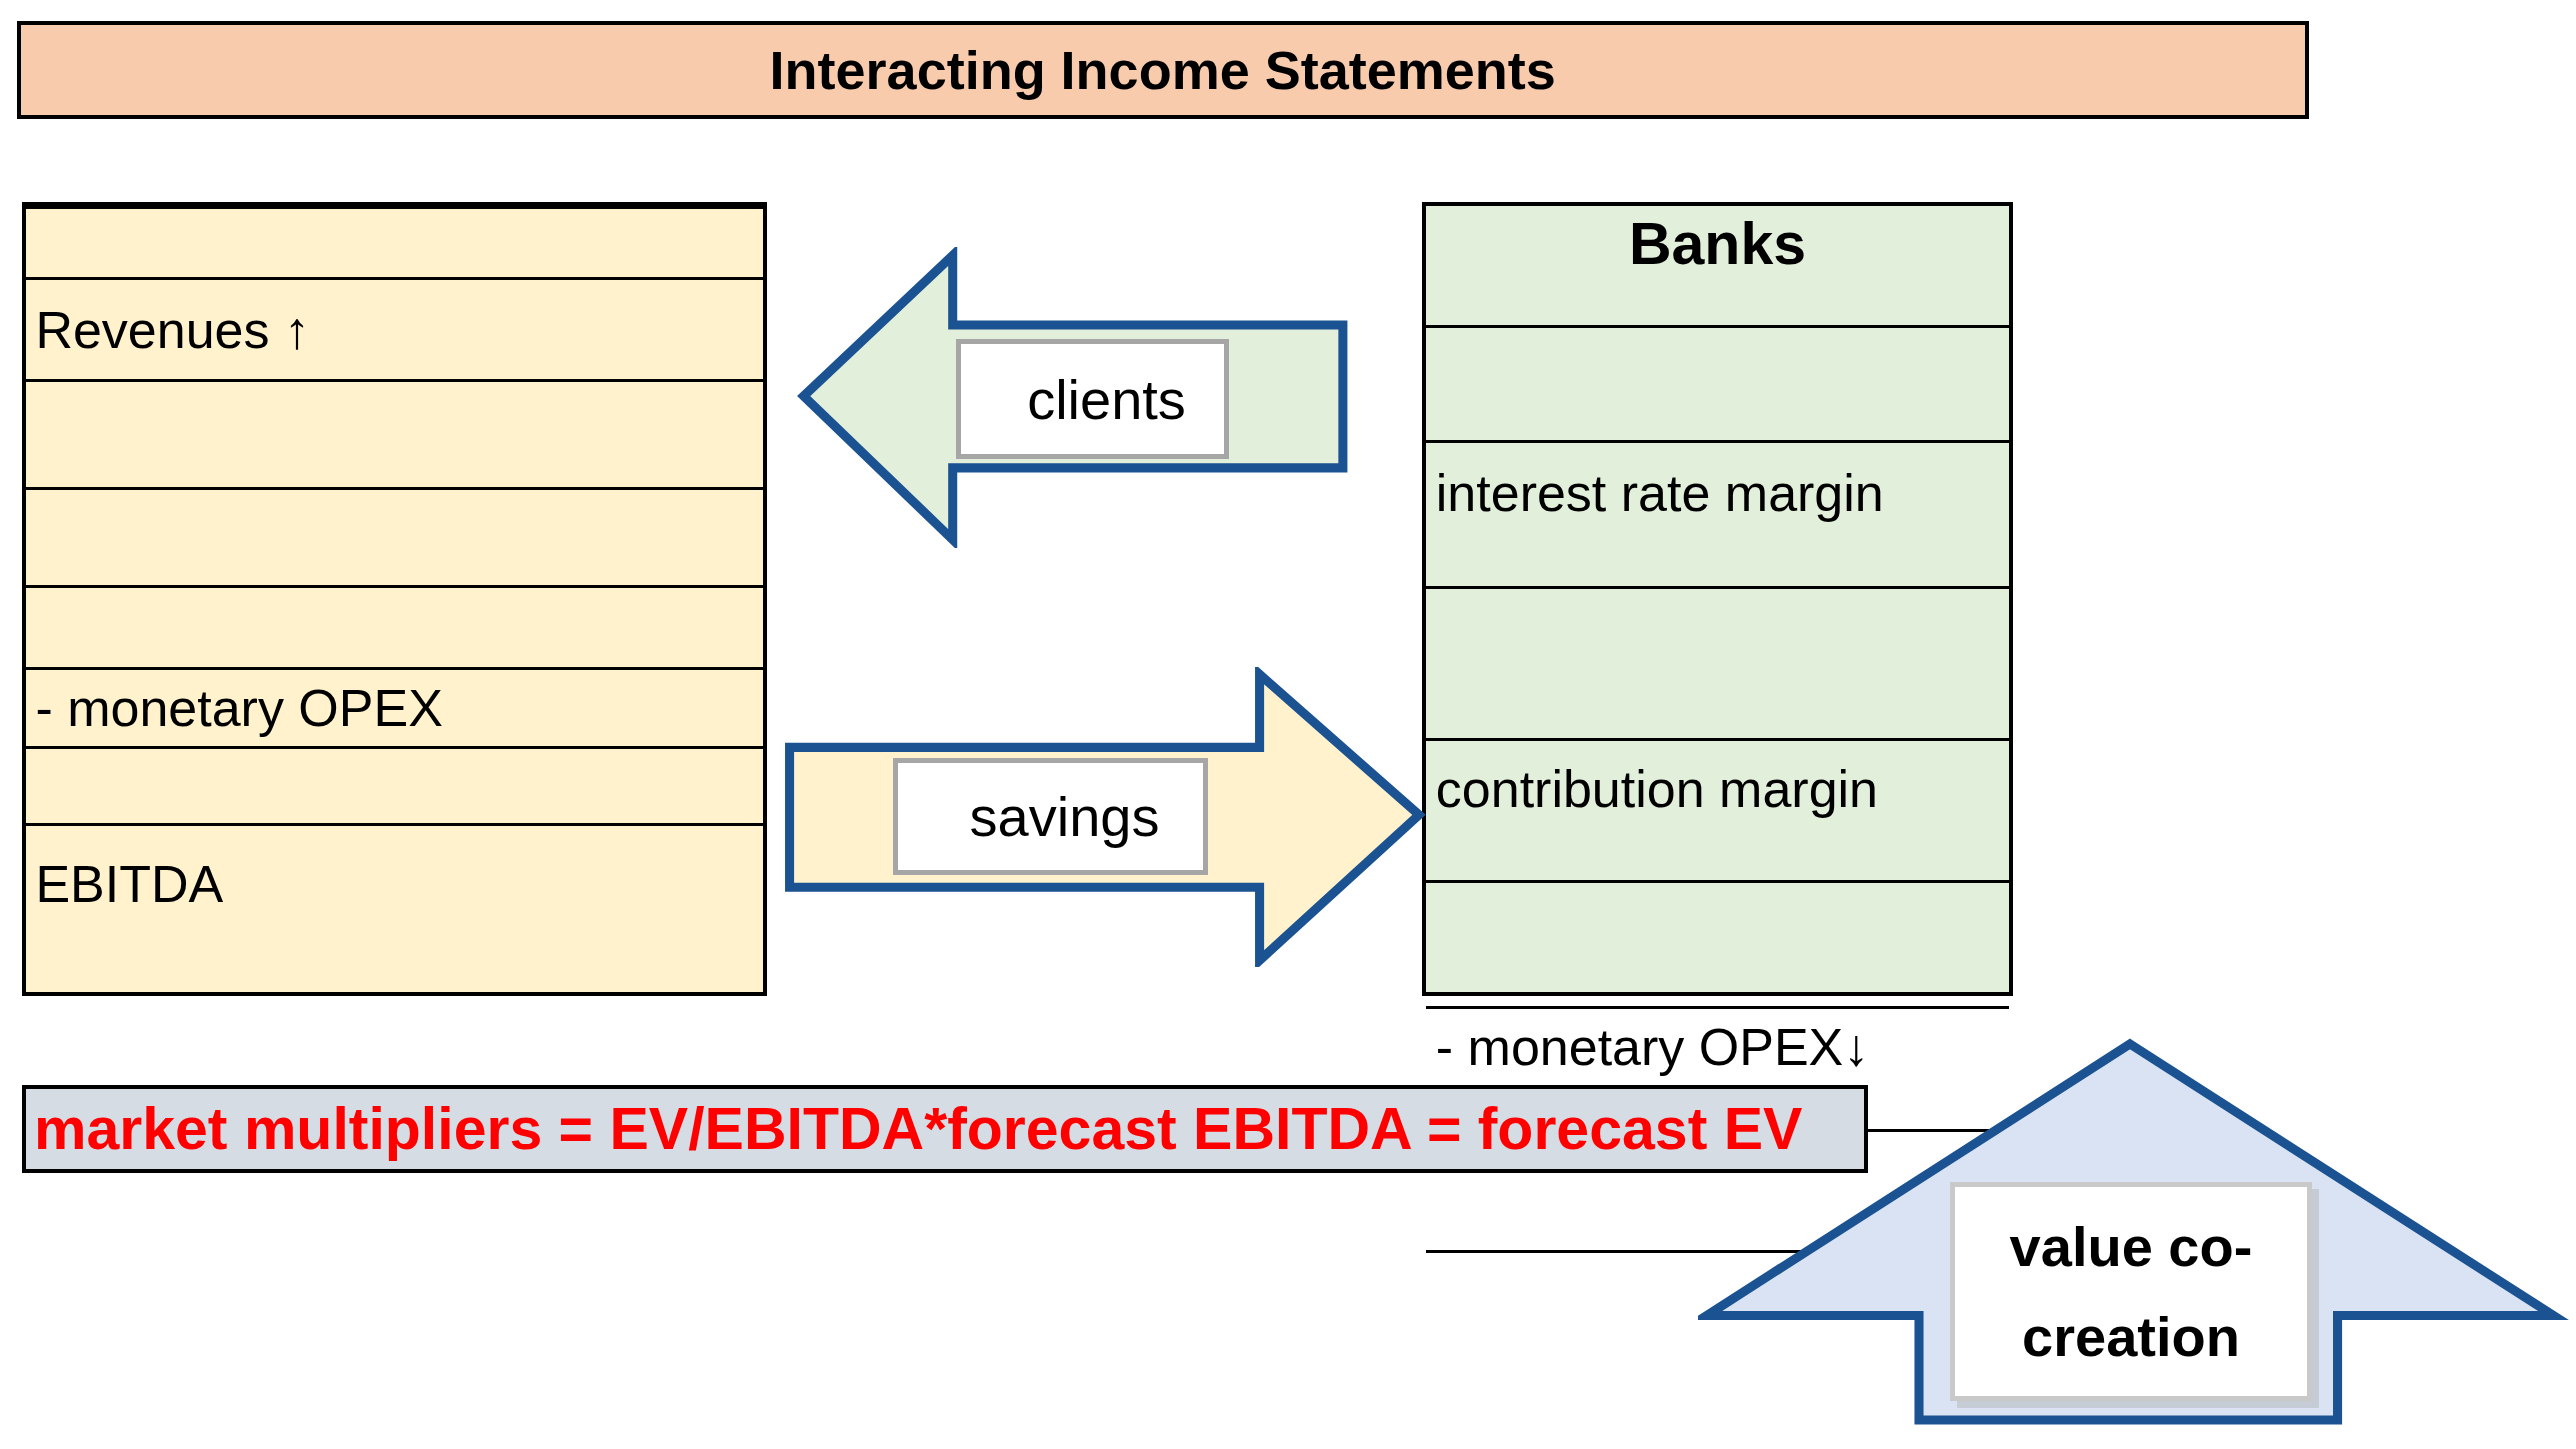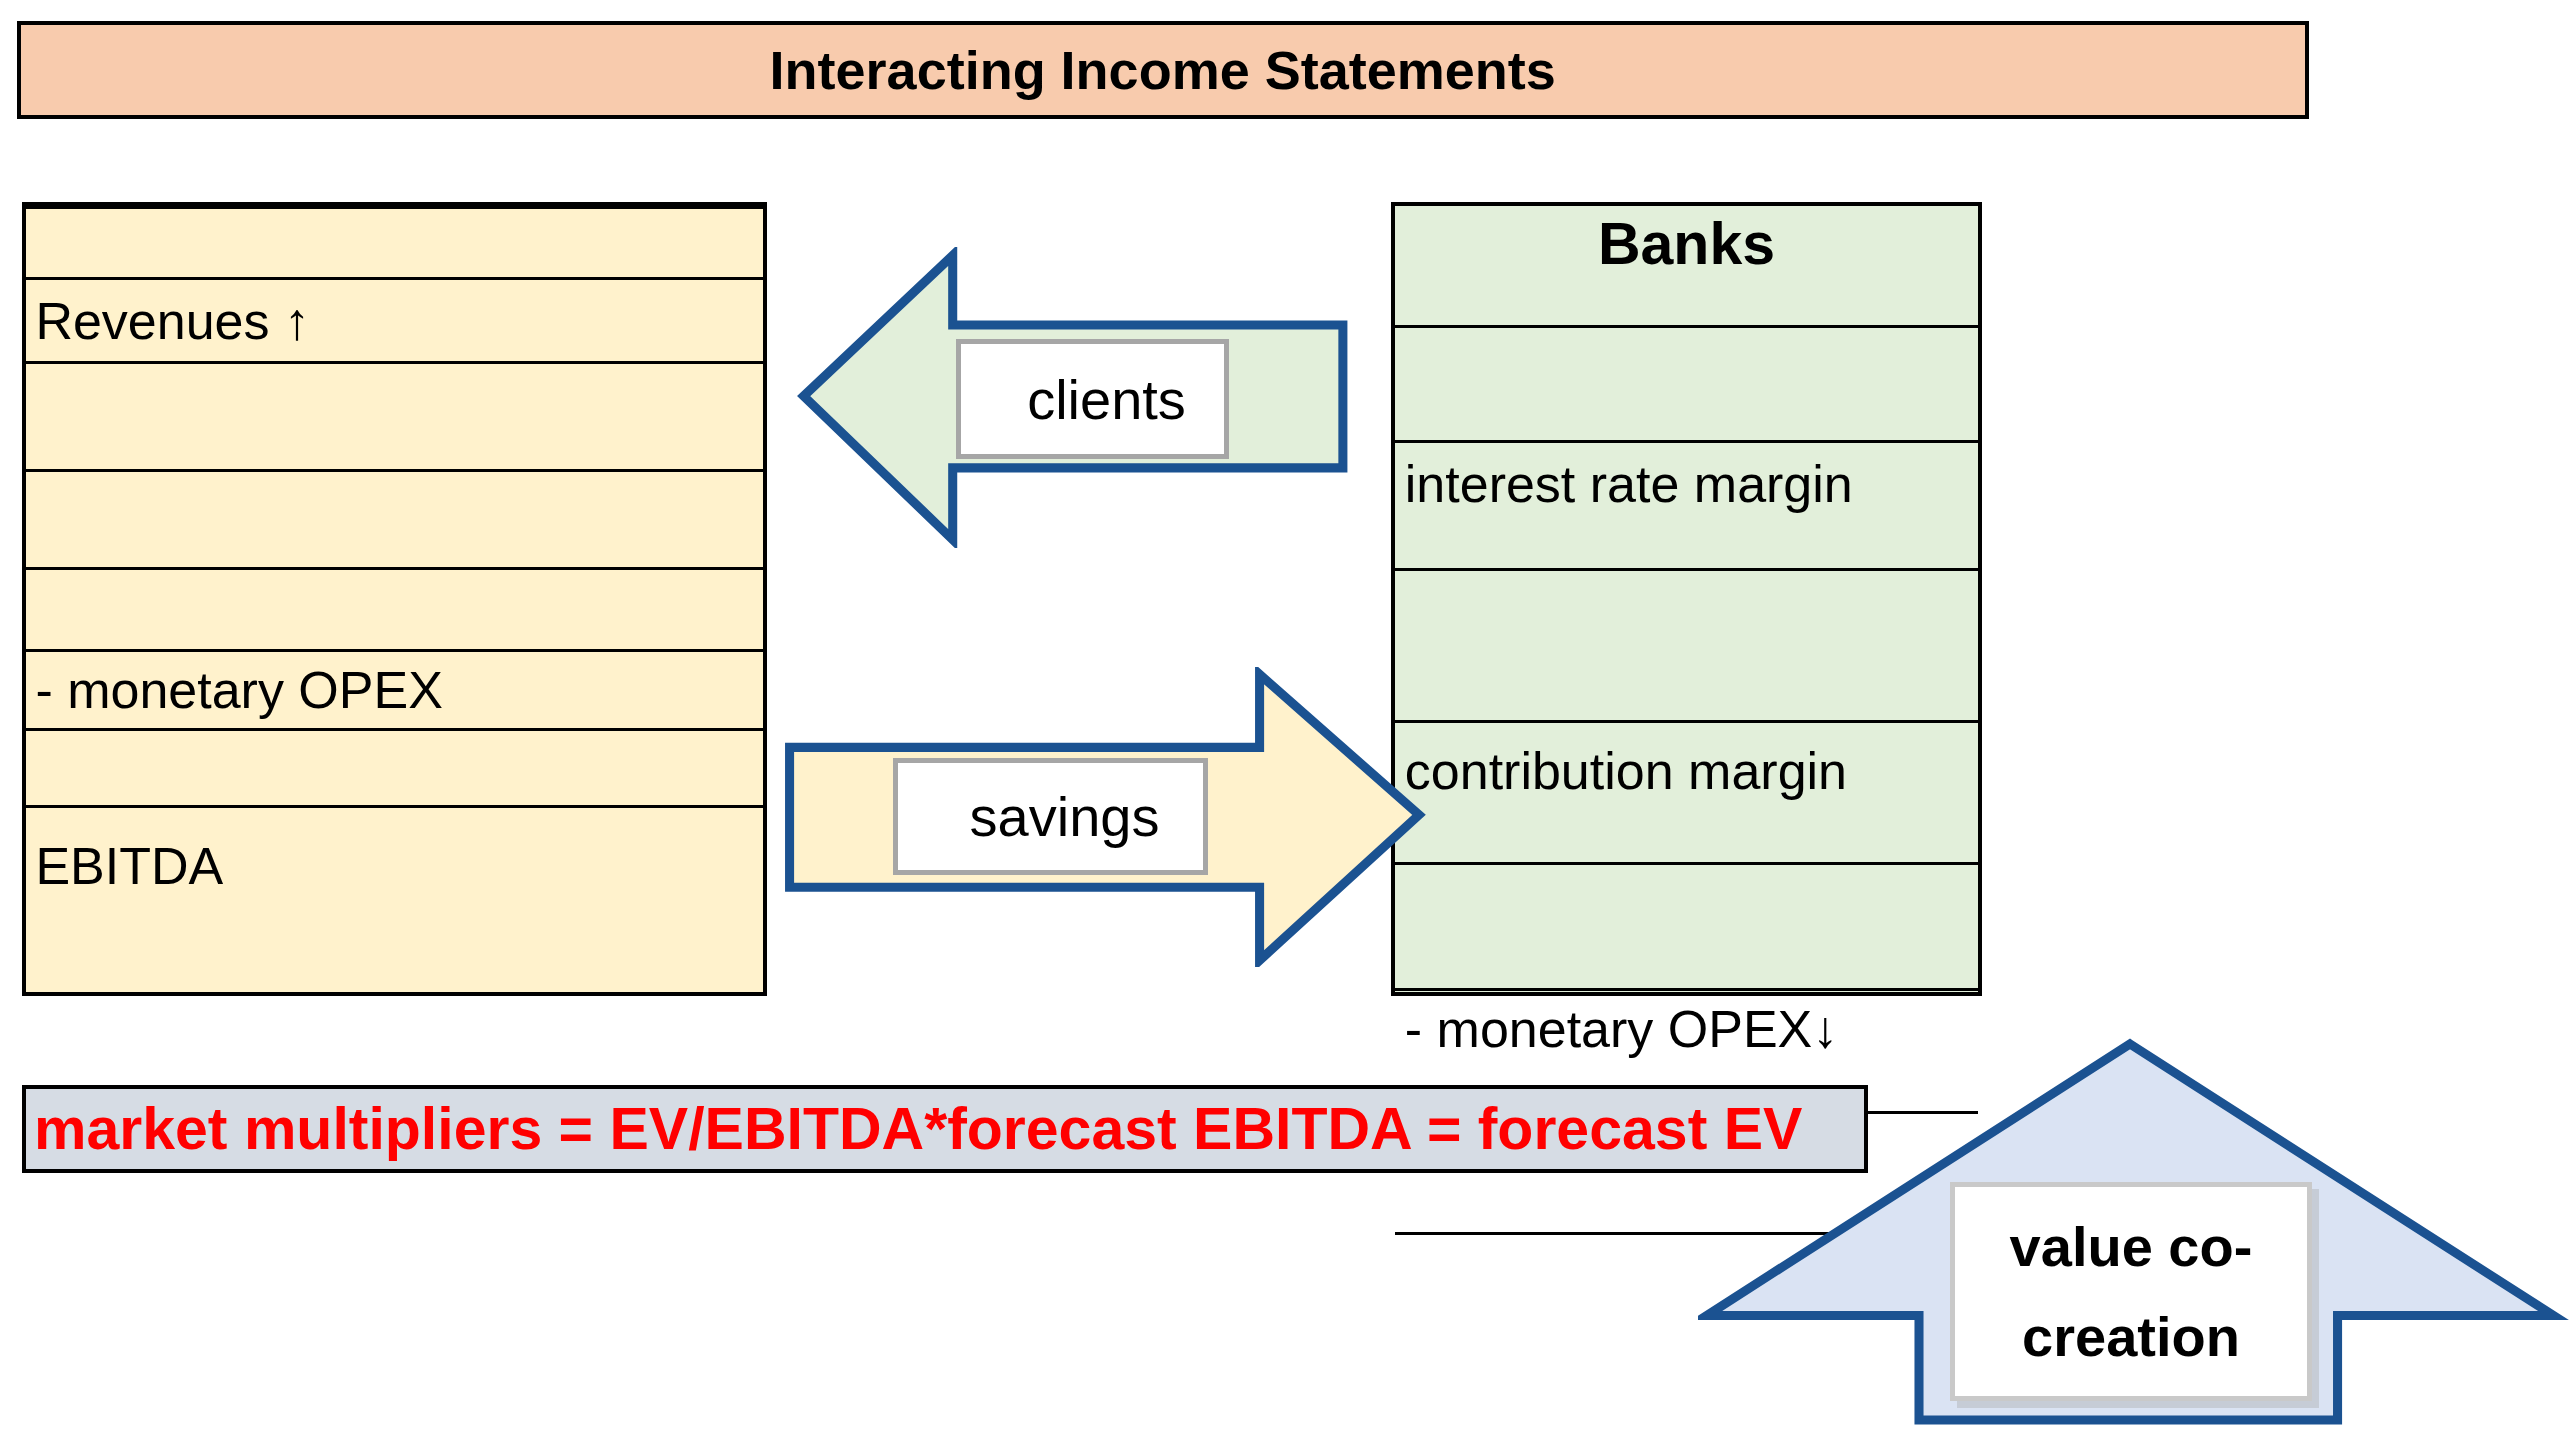--- a/index.html
+++ b/index.html
@@ -19,32 +19,32 @@
     font-size:54px;font-weight:bold;
   }
   
   .tbl{
     position:absolute;top:202px;
     display:flex;flex-direction:column;
     border:4.2px solid #000;box-sizing:border-box;
     height:794px;
   }
   .tbl-fintechs{left:21.6px;width:745px;background:#FFF2CC;}
-  .tbl-banks{left:1391px;width:591px;background:#E2EFDA;gap:44px;}
+  .tbl-banks{left:1422px;width:591px;background:#E2EFDA;gap:44px;}
   .tbl .hdr{
     height:75px;flex:none;display:flex;align-items:center;justify-content:center;
     font-size:59px;font-weight:bold;box-sizing:border-box;
   }
   .tbl .row{
     flex:none;display:flex;align-items:center;
     padding:0 9.8px;font-size:52px;
     border-top:3.5px solid #000;box-sizing:border-box;
     white-space:nowrap;overflow:hidden;
   }
-  .r1{height:71px}.r2{height:84px}.r3{height:108px}.r4{height:98px}
+  .r1{height:71px}.r2{height:102px}.r3{height:108px}.r4{height:98px}
   .r5{height:82px}.r6{height:79px}.r7{height:77px}.r8{height:119px}
   
   .arrow-svg{position:absolute;}
   .arrow-svg polygon{stroke:#1B5291;stroke-width:13px;stroke-linejoin:miter;}
   .z-mid{z-index:3;}
   .z-top{z-index:5;}
   
   .lbl-box{
     position:absolute;background:#ffffff;box-sizing:border-box;
     display:flex;align-items:center;justify-content:center;

